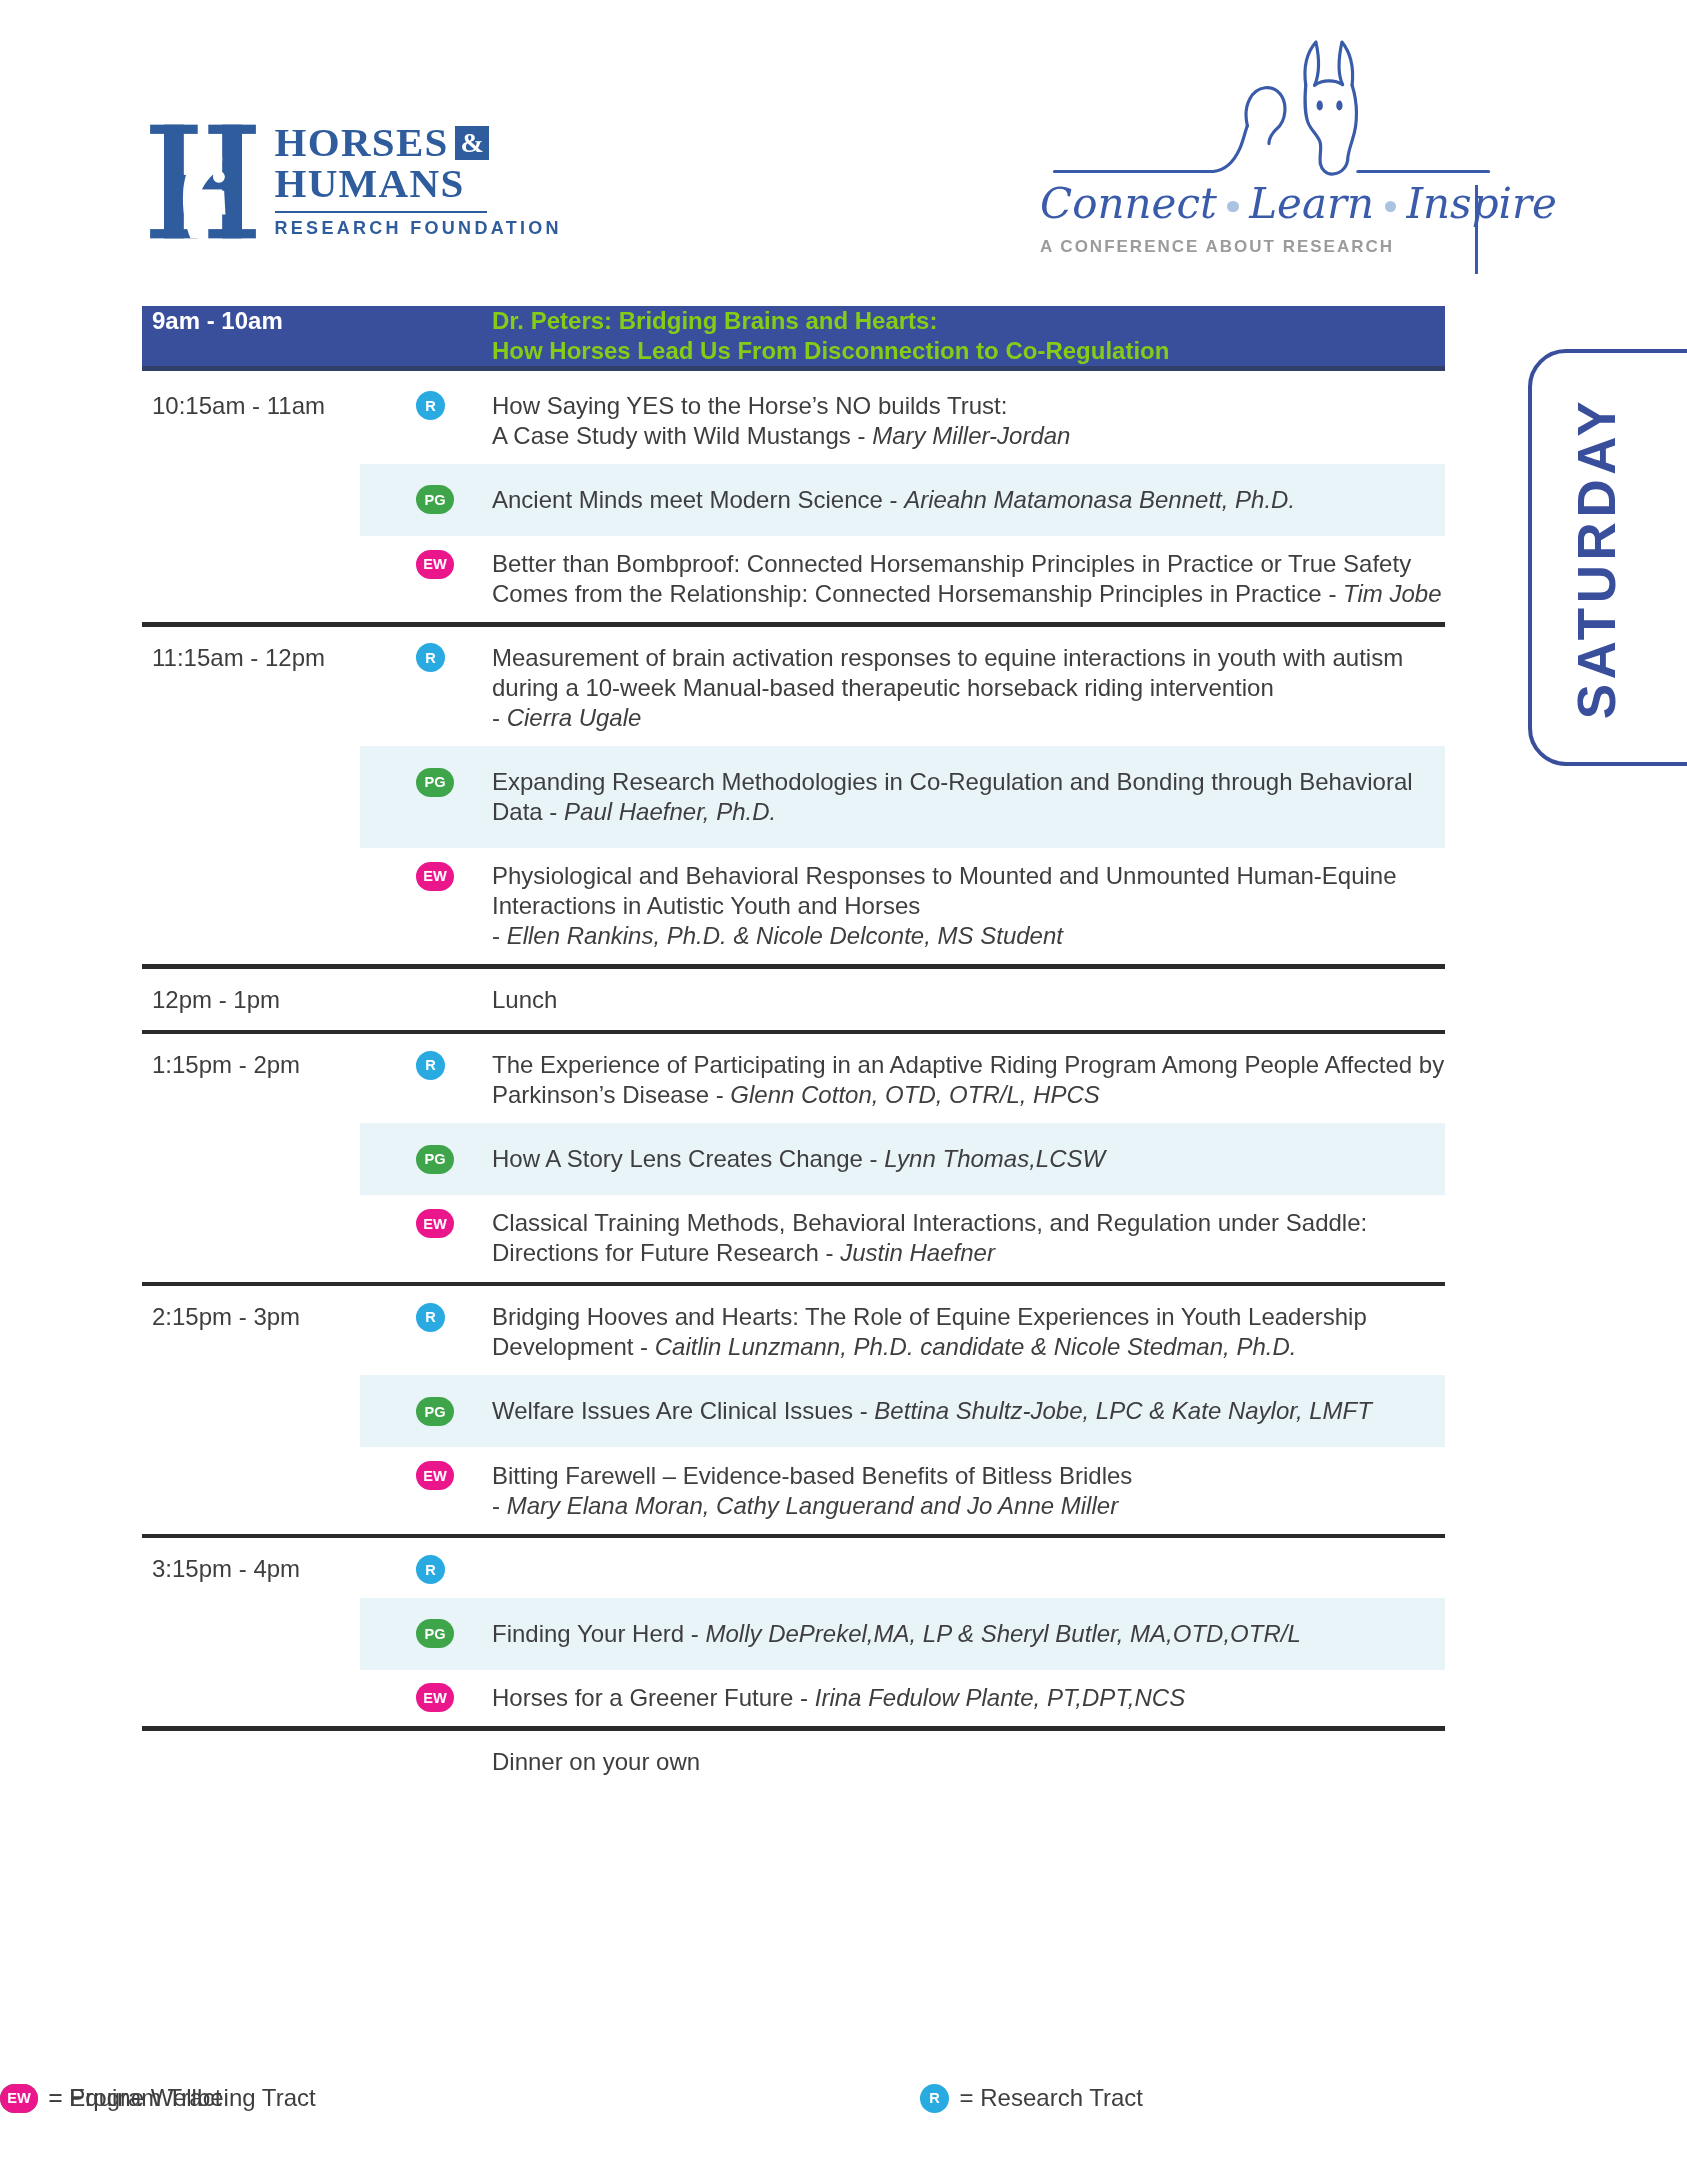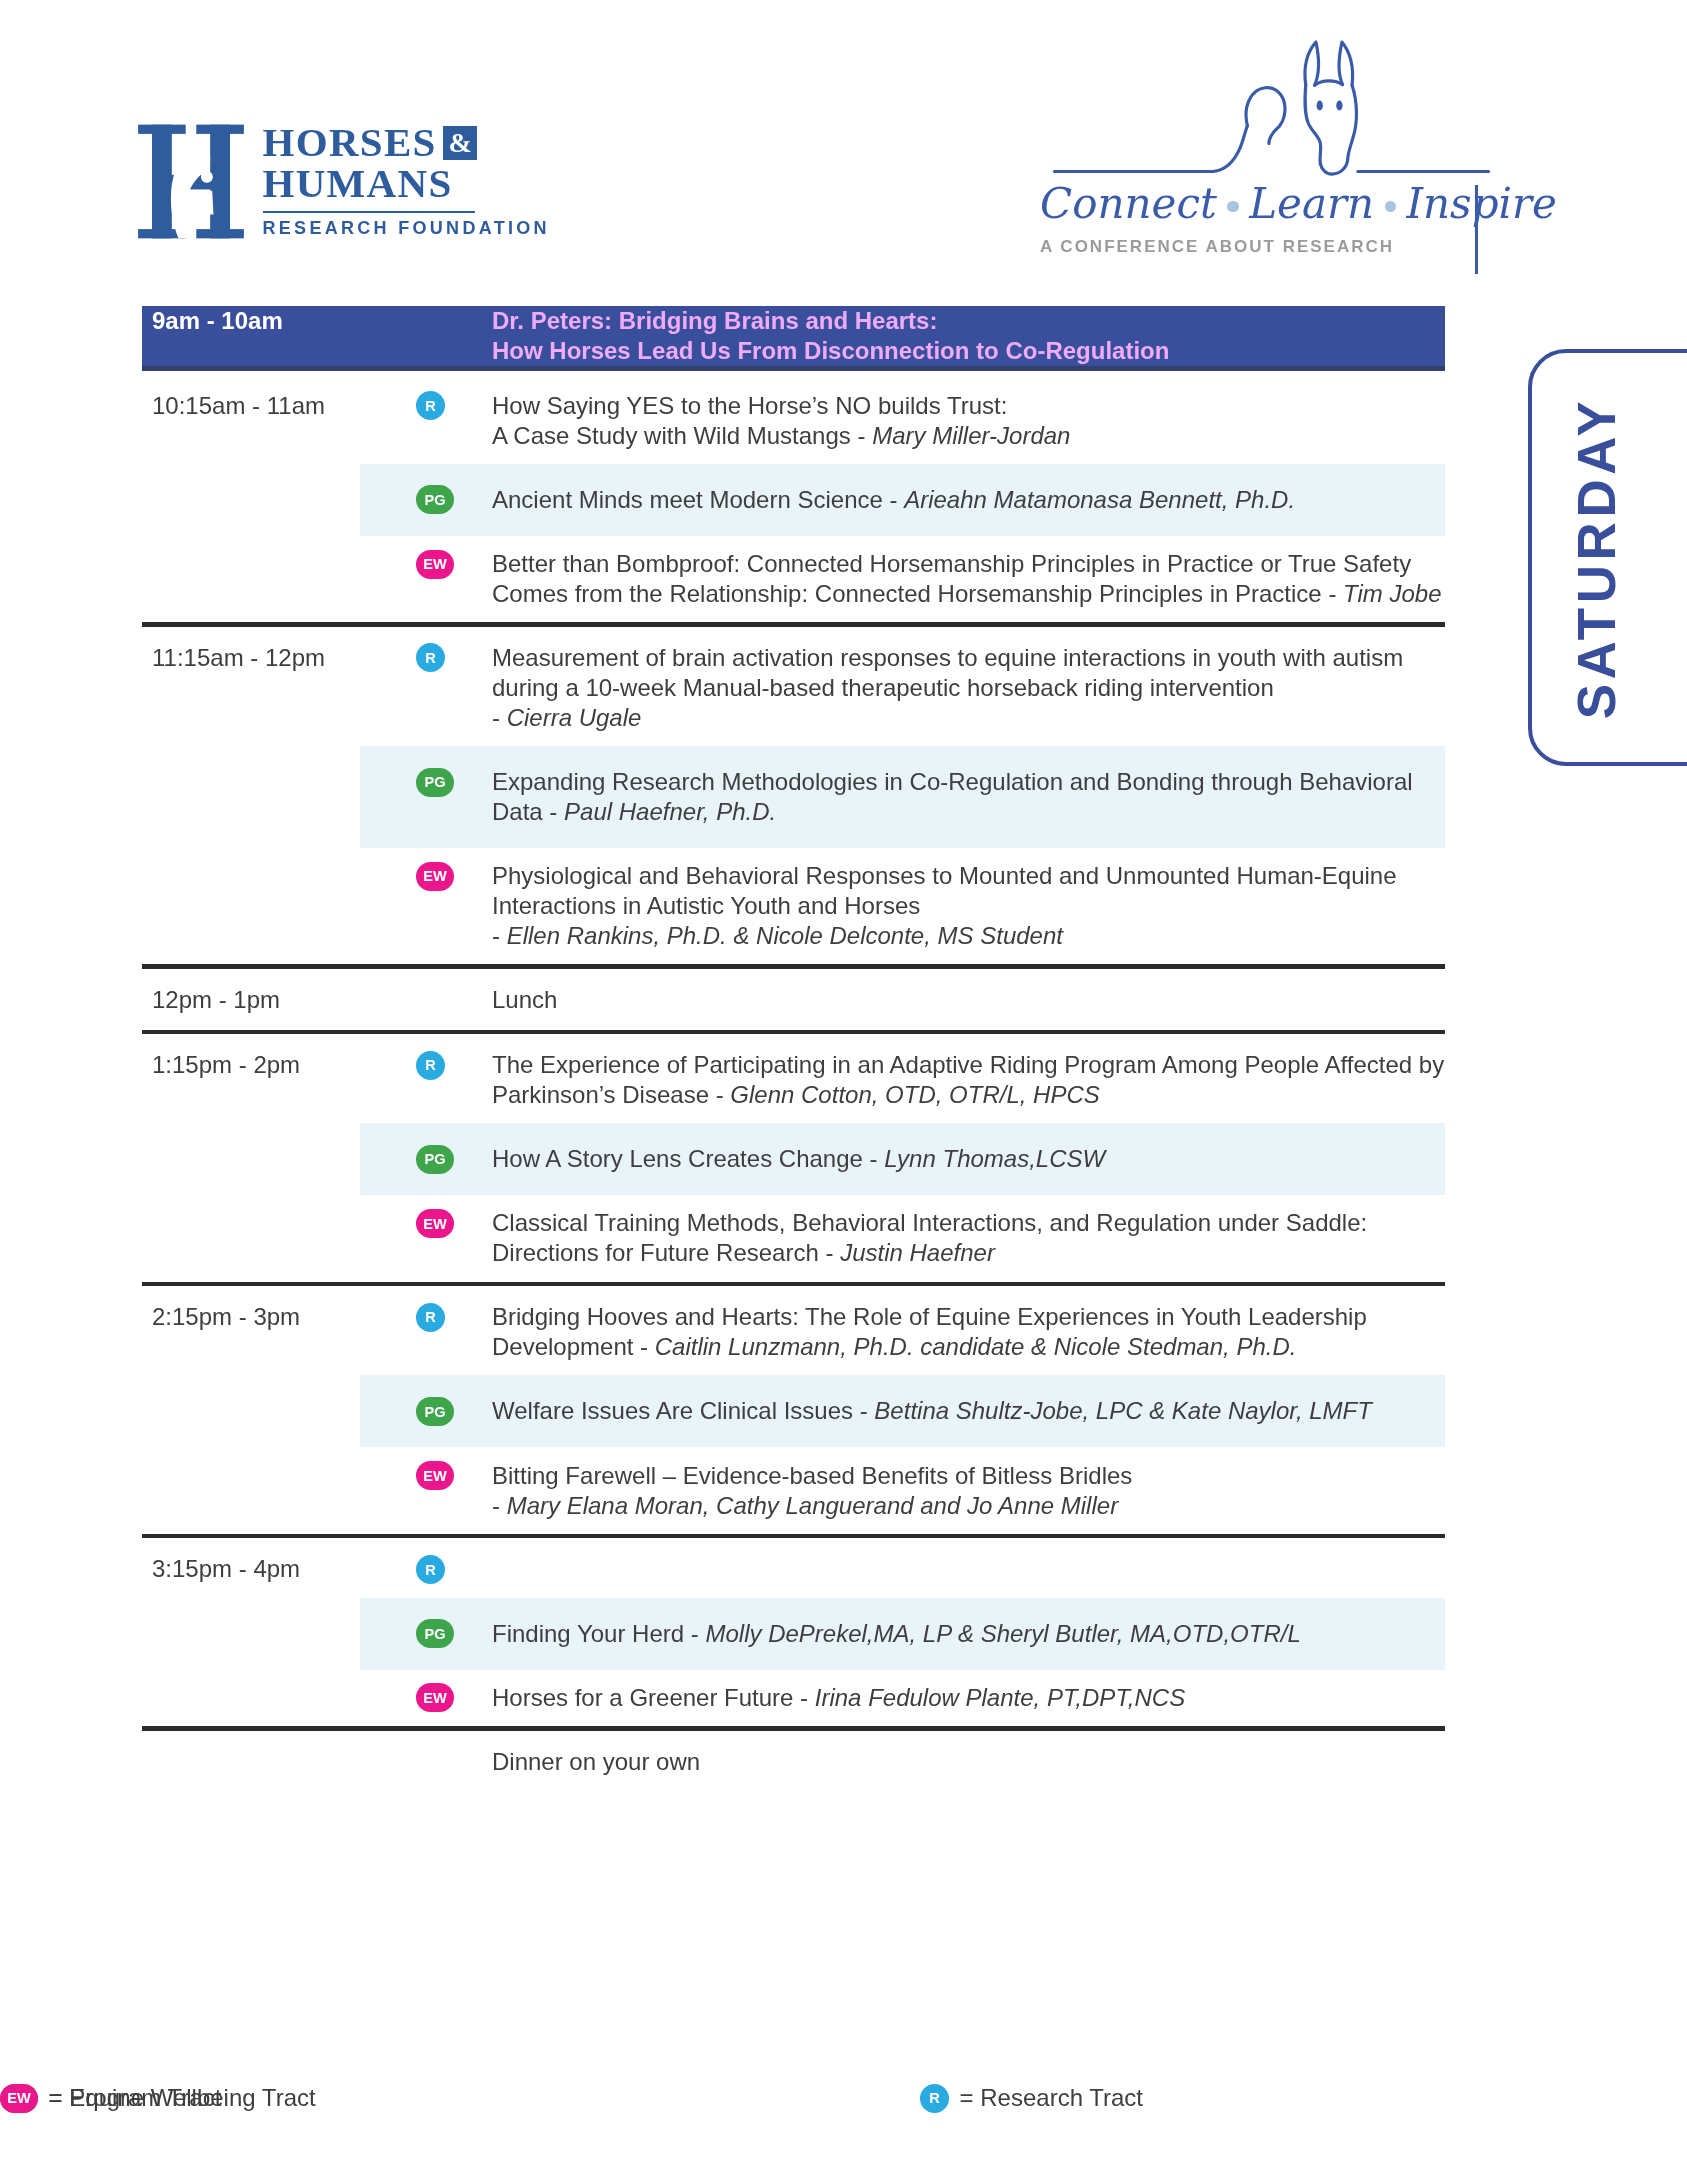--- a/index.html
+++ b/index.html
@@ -1,21 +1,21 @@
 <!DOCTYPE html>
 <html style="--navy: #3A4F9C; --logo_blue: #2E5C9C; --script_blue: #3A5BA9; --caption_gray: #9B9B9B; --highlight: #E9F4F9; --ink: #3E3E40; --divider: #2B2B2B;font-size:10.6px"><head>
 <meta charset="utf-8">
 <style>
   html,body{margin:0;padding:0;}
   .page{
     position:relative;width:1687px;height:2183px;background:#ffffff;overflow:hidden;
     font-family:"Liberation Sans",sans-serif;color:var(--ink,#3E3E40);
   }
   
-  .logo-left{position:absolute;left:138px;top:122px;display:flex;align-items:flex-start;}
+  .logo-left{position:absolute;left:150px;top:122px;display:flex;align-items:flex-start;}
   .logo-h{width:106px;height:119px;flex:none;}
   .logo-words{margin-left:18.5px;color:var(--logo_blue,#2E5C9C);}
   .lw-row{display:flex;align-items:center;}
   .lw-big{font-family:"Liberation Serif",serif;font-weight:700;font-size:41px;line-height:41px;letter-spacing:1.3px;}
   .amp-box{display:inline-flex;align-items:center;justify-content:center;width:34px;height:34px;margin-left:6.6px;
     background:var(--logo_blue,#2E5C9C);color:#fff;font-family:"Liberation Serif",serif;font-weight:700;font-size:28px;}
   .logo-rule{height:2.6px;background:var(--logo_blue,#2E5C9C);margin:6.6px 0 5.3px 0;border:0;width:212px;}
   .lw-small{font-size:18px;font-weight:700;letter-spacing:3.3px;}
   
   .logo-right{position:absolute;left:1040px;top:23px;width:463px;text-align:left;}
@@ -43,21 +43,21 @@
   .badge-wrap{flex:0 0 76px;display:flex;}
   .badge{display:inline-flex;align-items:center;justify-content:center;width:29px;height:29px;border-radius:50%;
     color:#fff;font-weight:700;font-size:14.6px;letter-spacing:0;flex:none;margin-top:0.7px;}
   .badge.pill{width:38px;border-radius:15px;}
   .title{font-size:24px;line-height:30px;color:var(--ink,#3E3E40);}
   .it{font-style:italic;}
   .divider{height:4.6px;background:var(--divider,#2B2B2B);margin:8px 0 16px 0;}
   .row.plain{margin:6.6px 0 14.6px 0;}
   .row.banner{background:var(--navy,#3A4F9C);border-bottom:5.3px solid #313F6B;padding:0 0;margin:6.6px 0 20px 0;}
   .row.banner .time{color:#fff;font-weight:700;}
-  .row.banner .title{color:#f0abfc;font-weight:700;}
+  .row.banner .title{color:#84cc16;font-weight:700;}
   
   .legend-item{position:absolute;top:2083px;display:flex;align-items:center;font-size:24px;color:var(--ink,#3E3E40);}
   .legend-item .badge{margin-right:10.6px;}
   .legend-item:nth-of-type(1){left:142px;}
   .legend-item:nth-of-type(2){left:517px;}
   .legend-item:nth-of-type(3){left:920px;}
 </style>
 </head>
 <body>
 

